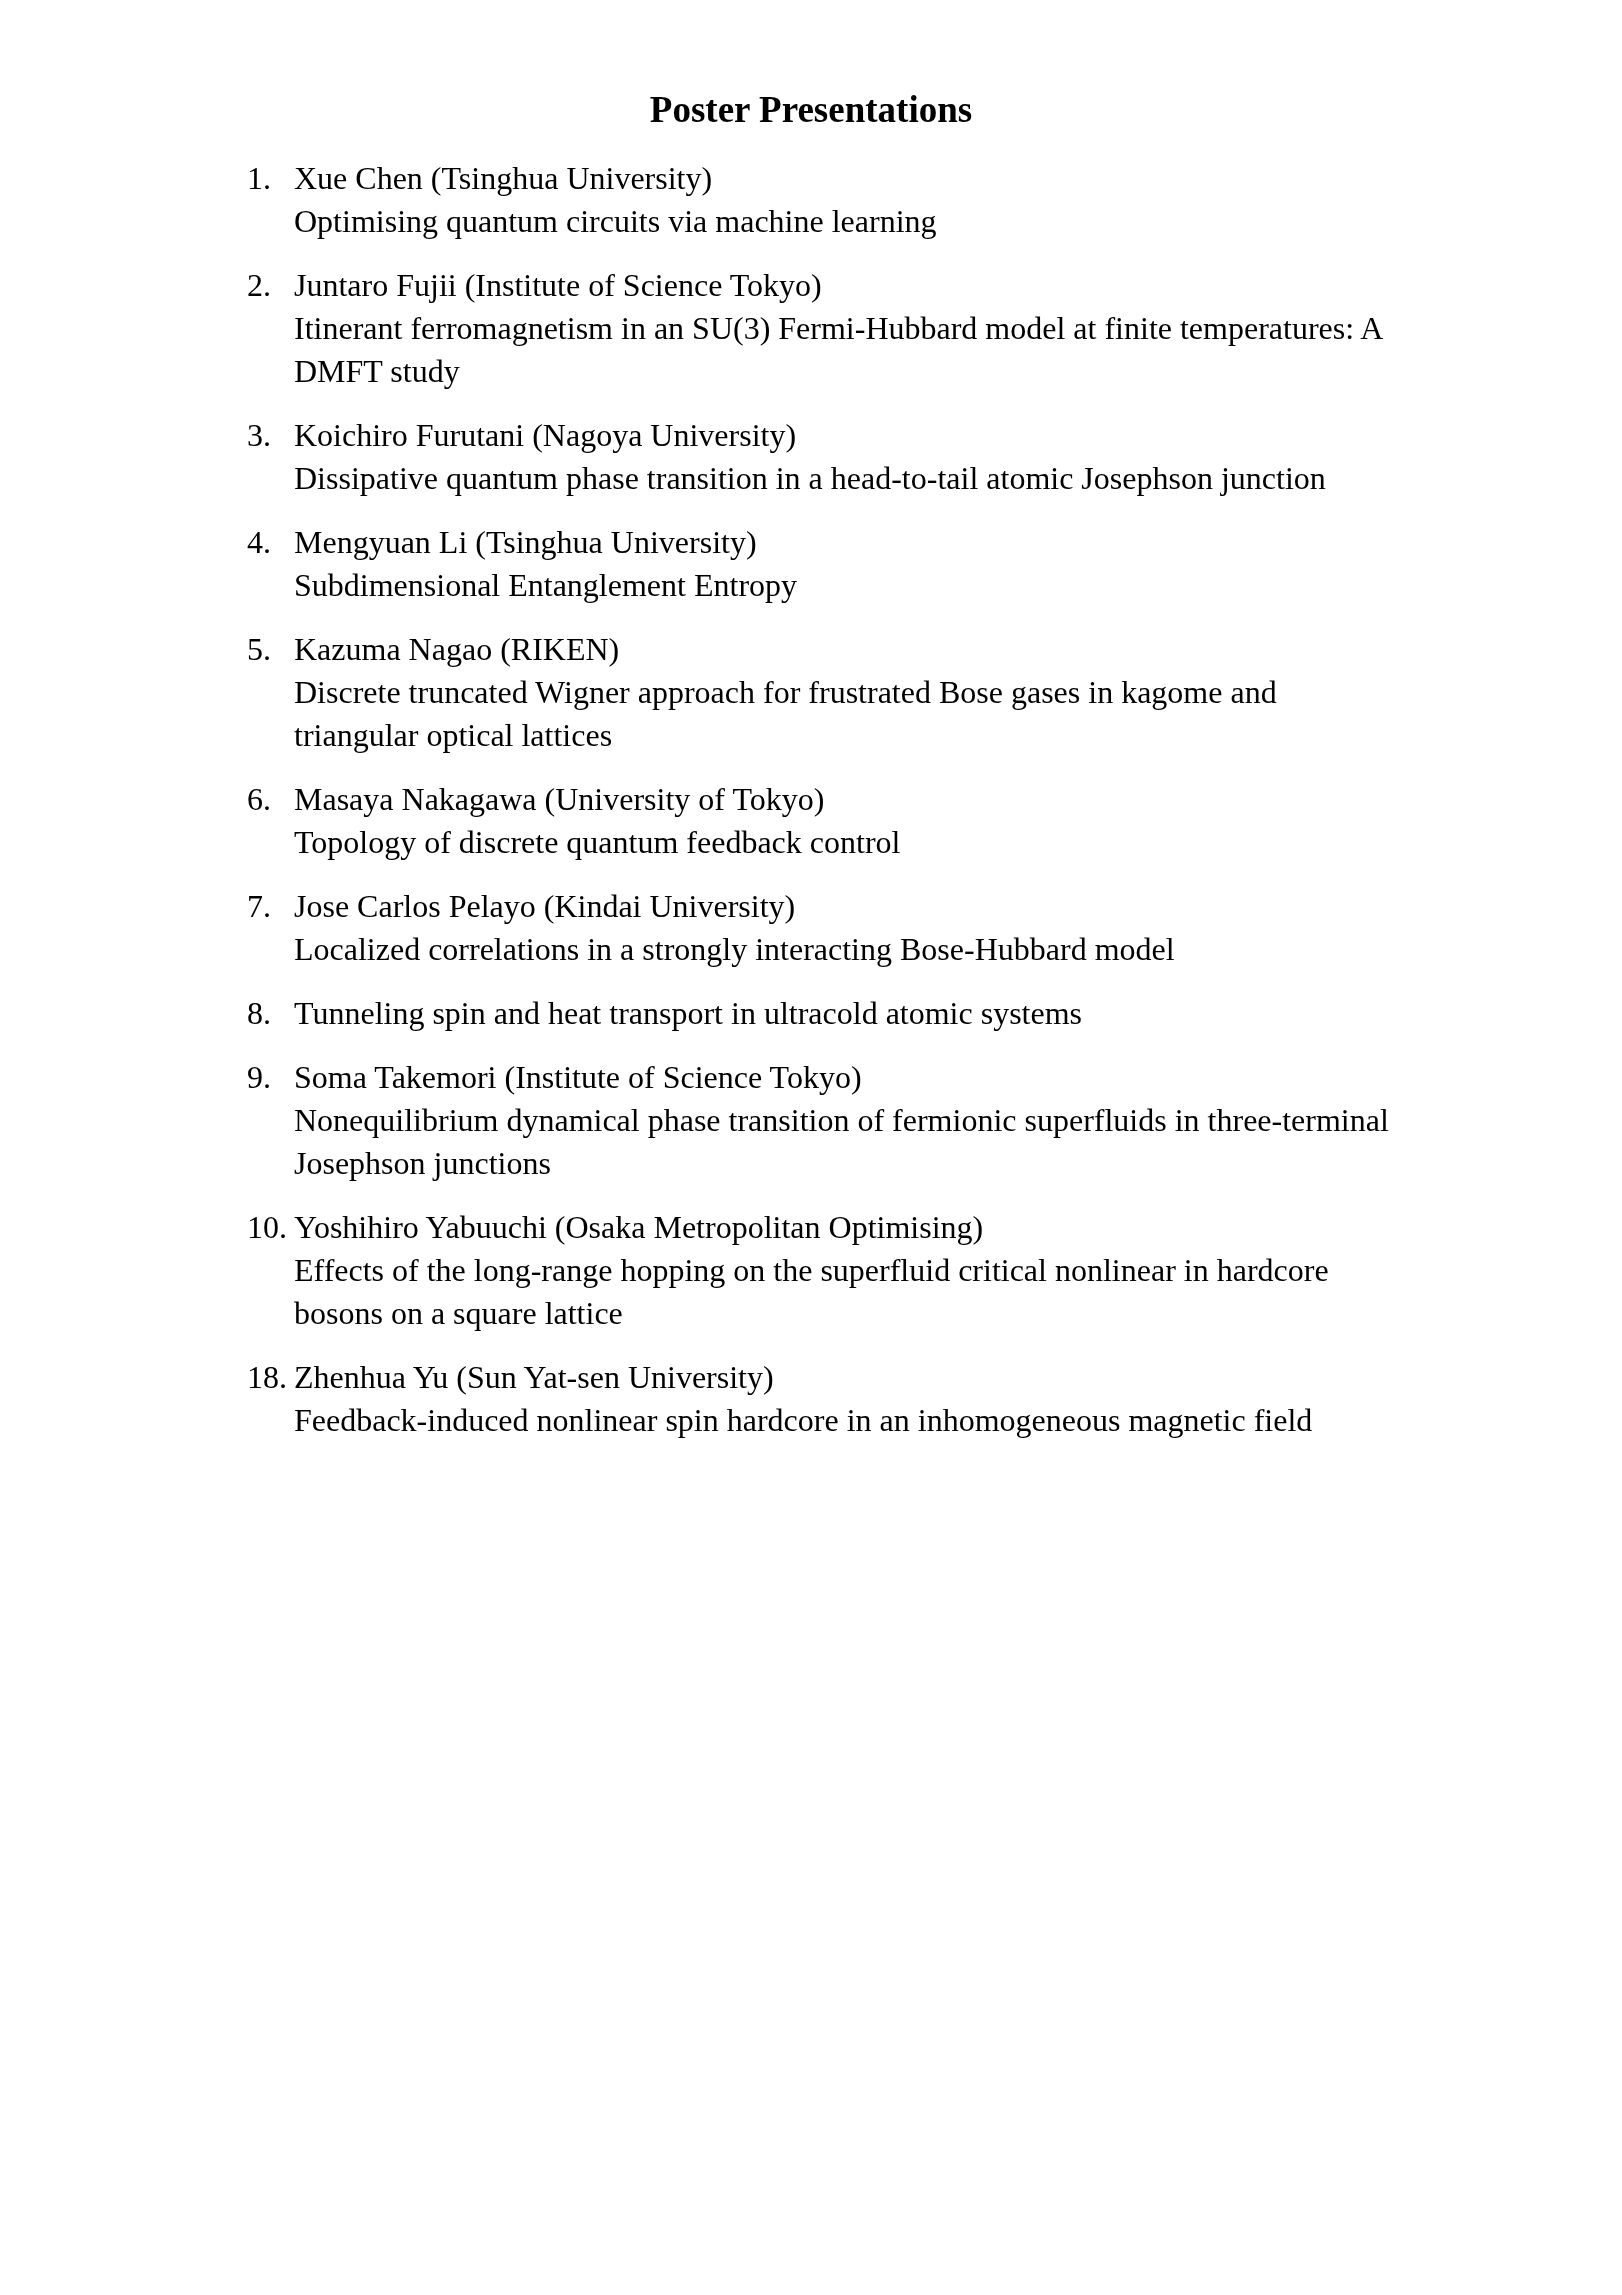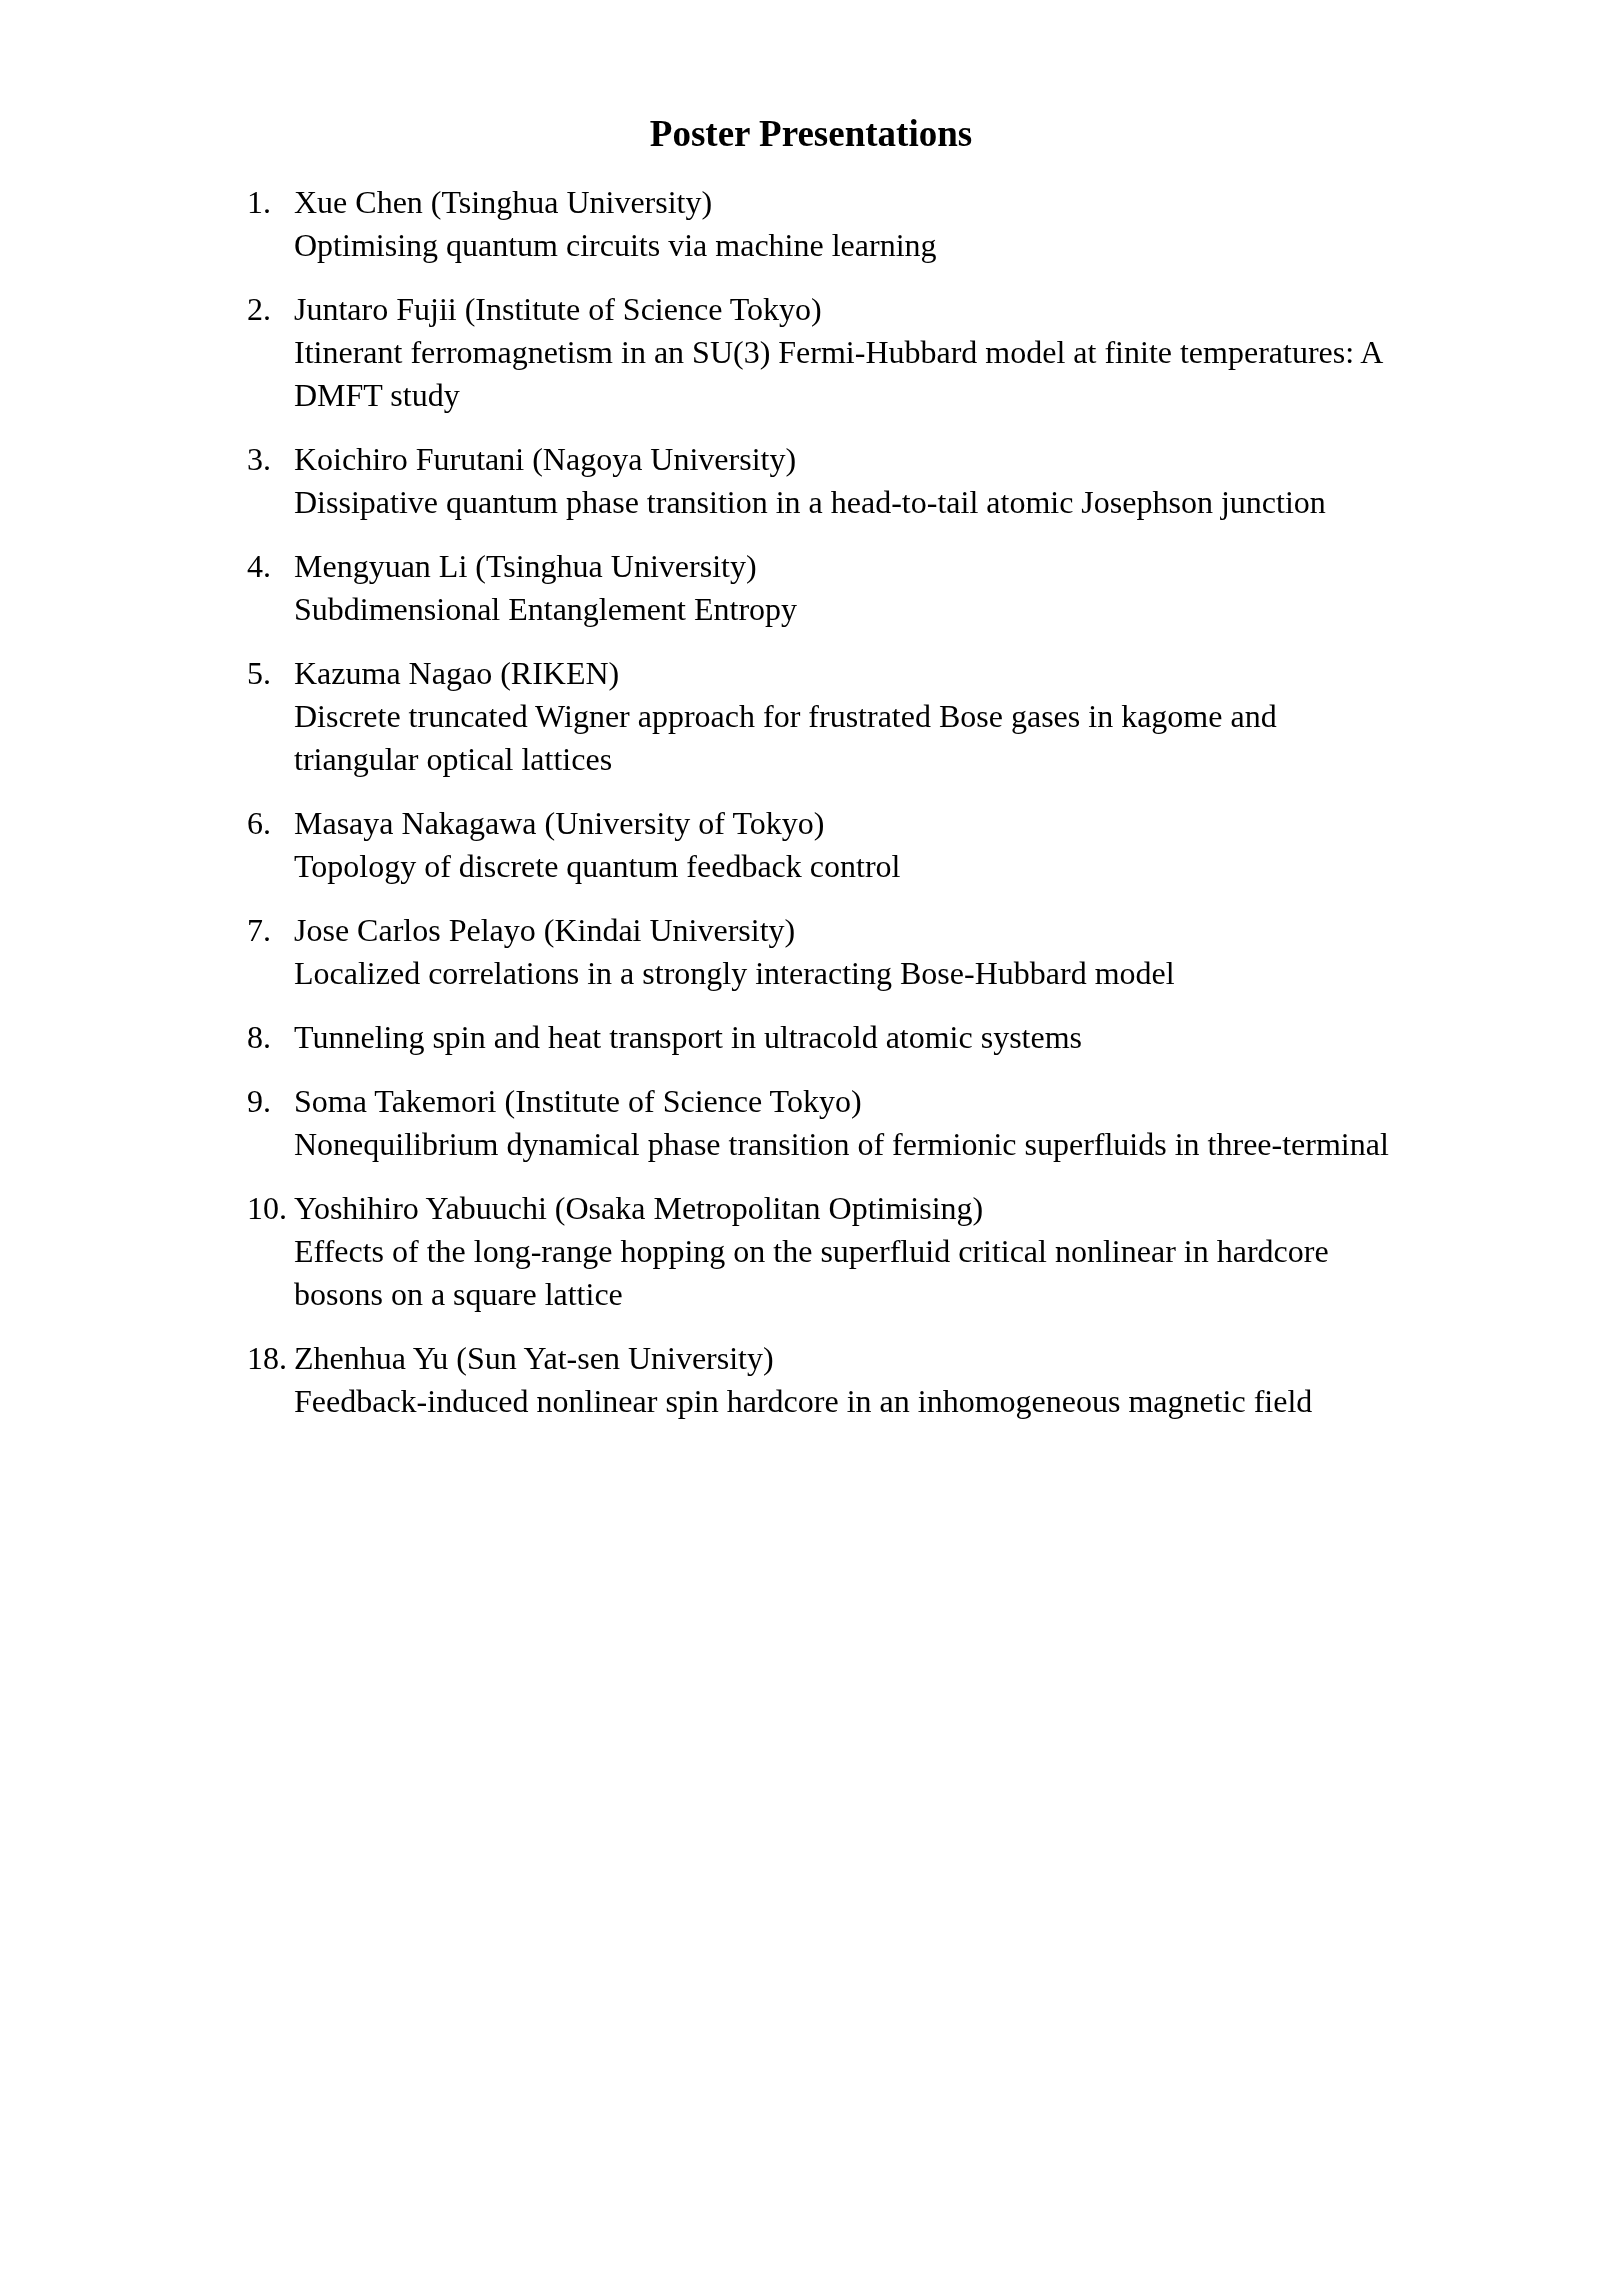--- a/index.html
+++ b/index.html
@@ -8,21 +8,21 @@
     background: #ffffff;
   }
   .page {
     position: relative;
     width: 1622px;
     height: 2295px;
     background: #ffffff;
     color: #000000;
     font-family: "Liberation Serif", "DejaVu Serif", serif;
     box-sizing: border-box;
-    padding-top: 112px;
+    padding-top: 88px;
     overflow: hidden;
   }
   .doc-title {
     width: 100%;
     text-align: center;
     font-size: 37px;
     font-weight: bold;
     line-height: 43px;
     margin: 0 0 25.6px 0;
     white-space: nowrap;
@@ -125,20 +125,21 @@
       <div class="itembody">
         <div class="titleline">Tunneling spin and heat transport in ultracold atomic systems</div>
       </div>
     </div>
 
     <div class="item">
       <div class="num">9.</div>
       <div class="itembody">
         <div class="presenter">Soma Takemori (Institute of Science Tokyo)</div>
         <div class="titleline">Nonequilibrium dynamical phase transition of fermionic superfluids in three-terminal</div>
+        <div class="titleline">Josephson junctions</div>
       </div>
     </div>
 
     <div class="item">
       <div class="num">10.</div>
       <div class="itembody">
         <div class="presenter">Yoshihiro Yabuuchi (Osaka Metropolitan Optimising)</div>
         <div class="titleline">Effects of the long-range hopping on the superfluid critical nonlinear in hardcore</div>
         <div class="titleline">bosons on a square lattice</div>
       </div>

